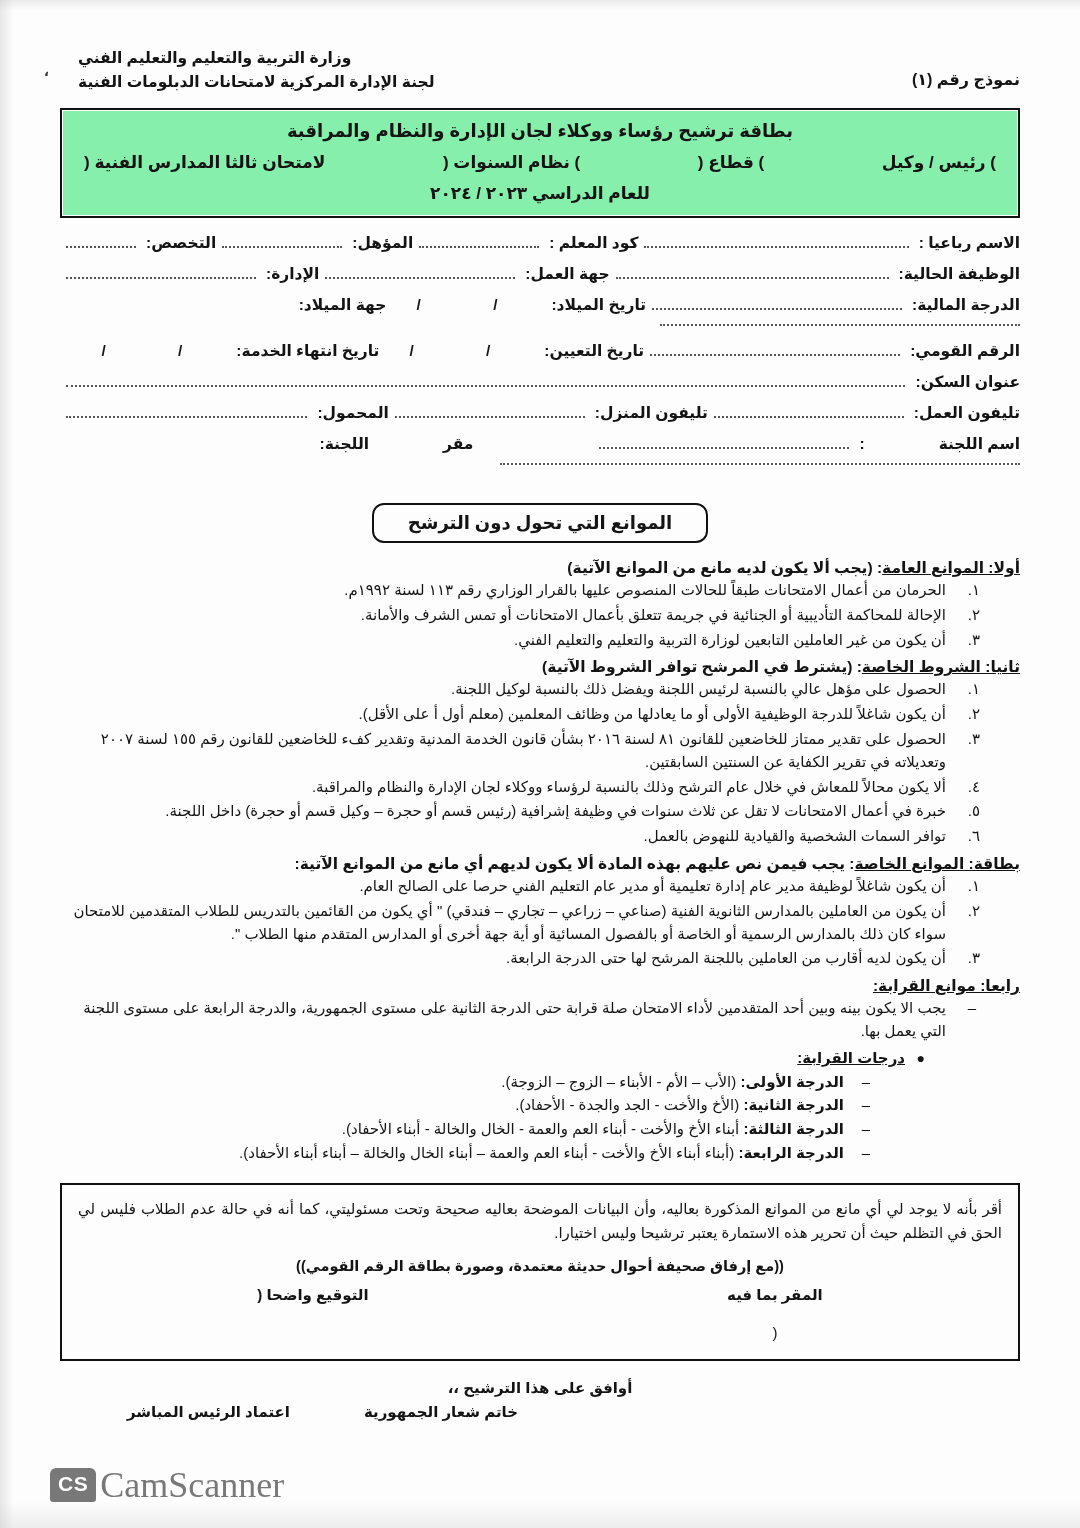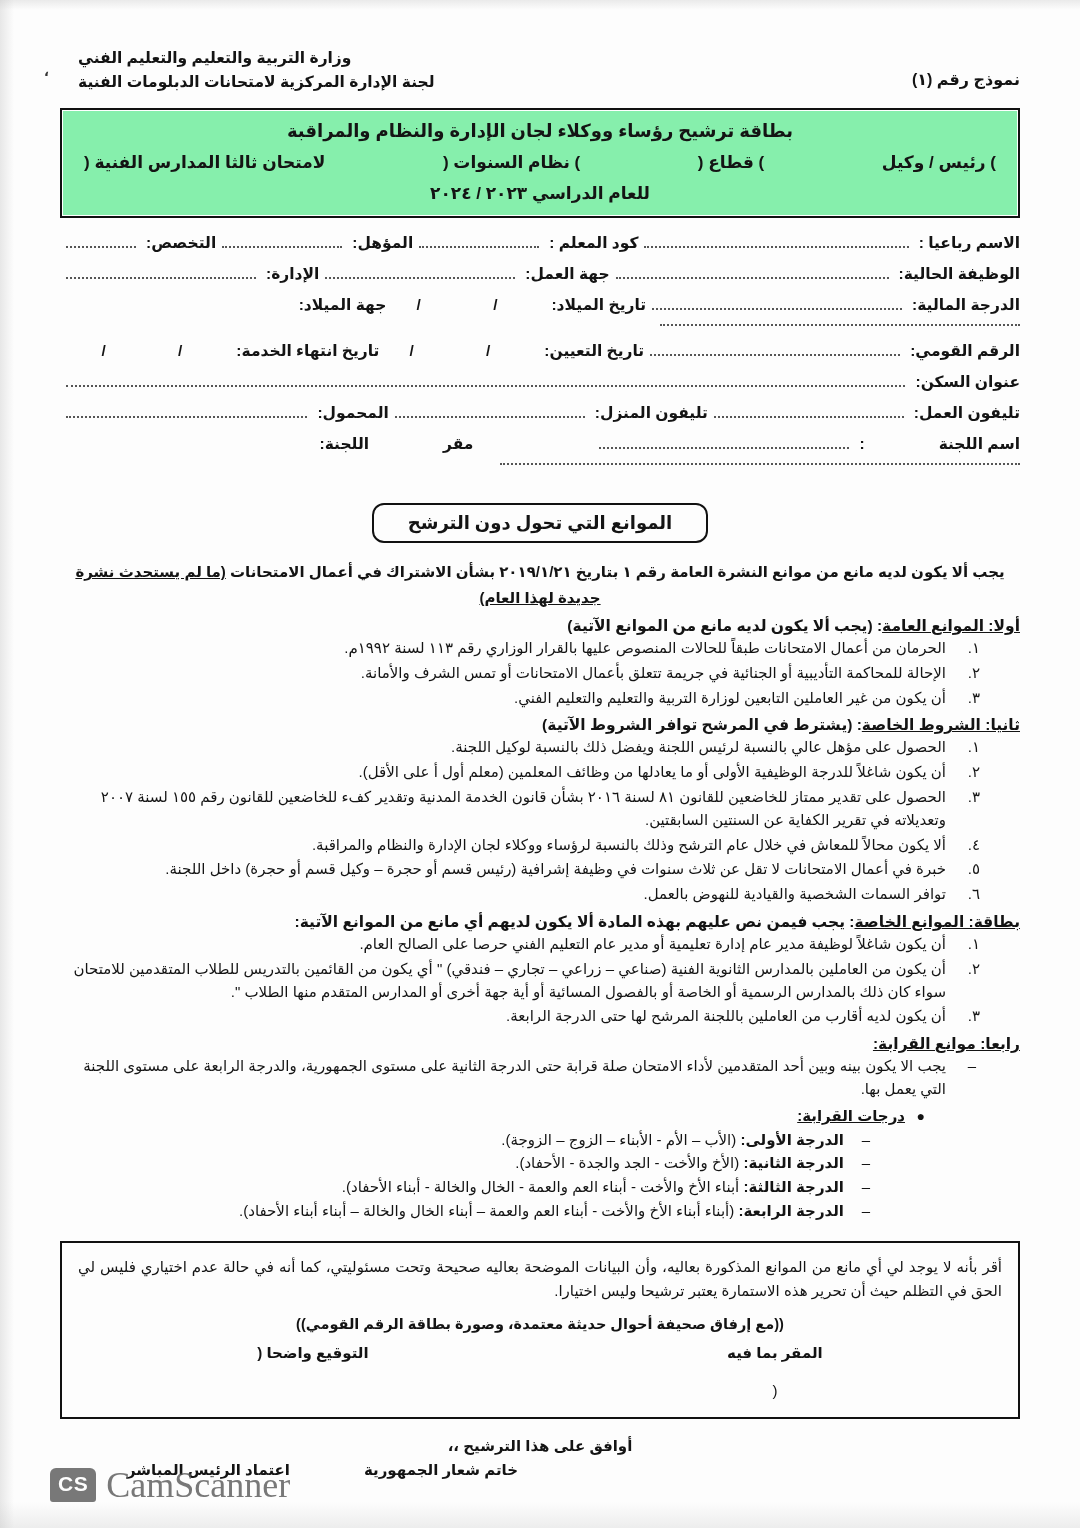--- a/index.html
+++ b/index.html
@@ -277,21 +277,21 @@
   .approval .boss { width: 230px; text-align: right; }
   .approval .seal { margin-right: auto; padding-left: 74px; }
 
   
   .camscanner {
     position: absolute;
     left: 50px;
     bottom: 22px;
     display: flex;
     align-items: center;
-    gap: 10px;
+    gap: 4px;
     direction: ltr;
     opacity: 0.82;
   }
   .cs-badge {
     background: #5b5b5b;
     color: #fff;
     font-weight: bold;
     font-size: 21px;
     padding: 4px 8px 6px 8px;
     border-radius: 6px 6px 3px 3px;
@@ -406,23 +406,20 @@
 
       <div class="underline-row">
         <span class="dots" style="flex:0 0 520px;"></span>
       </div>
     </div>
 
     <div class="pill-wrap">
       <div class="pill">الموانع التي تحول دون الترشح</div>
     </div>
 
-    <div class="intro">
-      <span>يجب ألا يكون لديه مانع من موانع النشرة العامة رقم ١ بتاريخ ٢٠١٩/١/٢١ بشأن الاشتراك في أعمال الامتحانات </span><u>(ما لم يستحدث نشرة جديدة لهذا العام)</u>
-    </div>
 
     <div class="sect-title">
       <span class="head">أولا: الموانع العامة</span><span>: (يجب ألا يكون لديه مانع من الموانع الآتية)</span>
     </div>
     <ol class="arabic-list">
       <li>
         <span class="num">١.</span>
         <span>الحرمان من أعمال الامتحانات طبقاً للحالات المنصوص عليها بالقرار الوزاري رقم ١١٣ لسنة ١٩٩٢م.</span>
       </li>
       <li>
@@ -515,21 +512,21 @@
         <span>أبناء الأخ والأخت - أبناء العم والعمة - الخال والخالة - أبناء الأحفاد).</span>
       </li>
       <li>
         <span class="dash">–</span>
         <b>الدرجة الرابعة:</b>
         <span>(أبناء أبناء الأخ والأخت - أبناء العم والعمة – أبناء الخال والخالة – أبناء أبناء الأحفاد).</span>
       </li>
     </ul>
 
     <div class="decl-box">
-      <div class="decl-text">أقر بأنه لا يوجد لي أي مانع من الموانع المذكورة بعاليه، وأن البيانات الموضحة بعاليه صحيحة وتحت مسئوليتي، كما أنه في حالة عدم اختياري فليس لي الحق في التظلم حيث أن تحرير هذه الاستمارة يعتبر ترشيحا وليس اختيارا.</div>
+      <div class="decl-text">أقر بأنه لا يوجد لي أي مانع من الموانع المذكورة بعاليه، وأن البيانات الموضحة بعاليه صحيحة وتحت مسئوليتي، كما أنه في حالة عدم الطلاب فليس لي الحق في التظلم حيث أن تحرير هذه الاستمارة يعتبر ترشيحا وليس اختيارا.</div>
       <div class="decl-note">((مع إرفاق صحيفة أحوال حديثة معتمدة، وصورة بطاقة الرقم القومي))</div>
       <div class="decl-sign">
         <div class="col">
           <span>المقر بما فيه</span>
           <span class="paren">(</span>
         </div>
         <div class="col">
           <span>التوقيع واضحا (</span>
         </div>
       </div>

